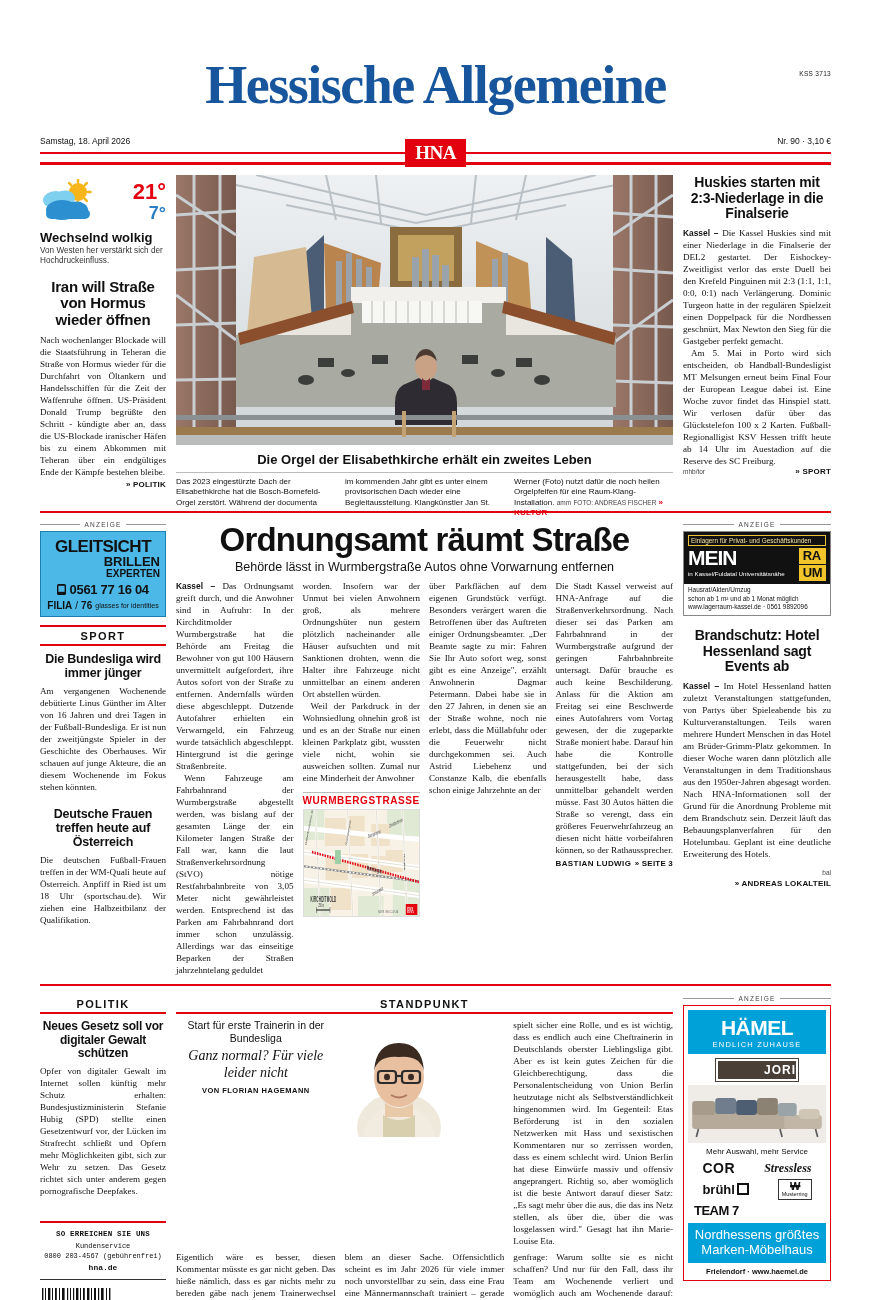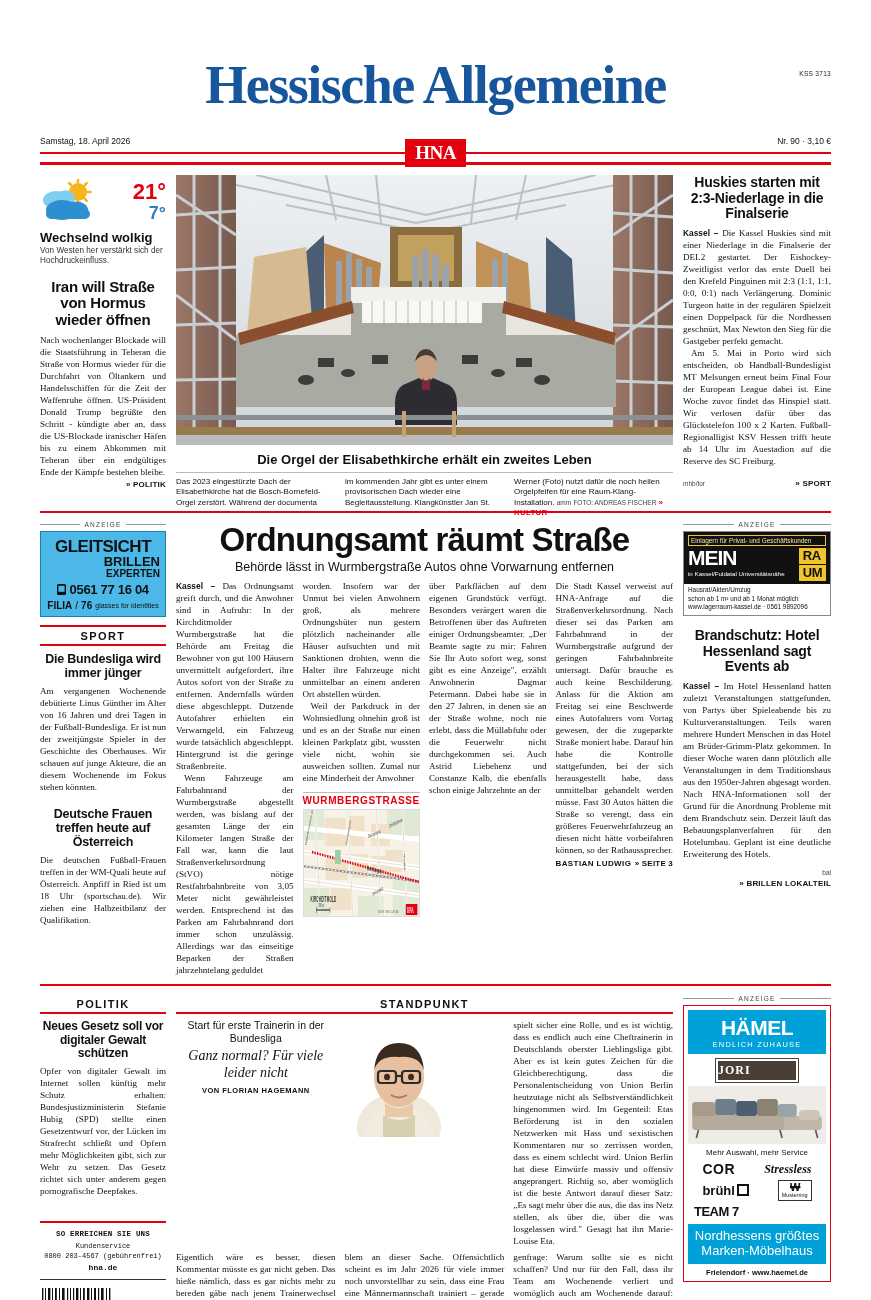--- a/index.html
+++ b/index.html
@@ -85,21 +85,21 @@
   .ad-raum .midrow{display:flex;align-items:stretch;gap:4px;justify-content:space-between;}
   .ad-raum .mein{font-size:21px;font-weight:700;line-height:.95;letter-spacing:-1px;color:#fff;}
   .ad-raum .sub2{font-size:6.2px;line-height:1.2;color:#fff;margin-top:2px;}
   .ad-raum .raum{background:#f0c42a;color:#111;font-weight:700;font-size:13px;line-height:.92;padding:2px 4px;letter-spacing:-.5px;}
   .ad-raum .bot{font-size:6.4px;line-height:1.35;padding:2px 4px 3px;color:#111;}
 
   .ad-haemel{border:1px solid #e3000f;padding:4px;}
   .hm-logo{background:#00a0d8;color:#fff;text-align:center;padding:7px 0 5px;}
   .hm-logo .n{font-size:21px;font-weight:700;letter-spacing:-.5px;line-height:1;}
   .hm-logo .s{font-size:7.5px;letter-spacing:1.2px;margin-top:2px;}
-  .jori{background:#4a3f36;color:#fff;font-weight:700;font-size:12px;letter-spacing:1px;text-align:left;margin:5px auto 0;width:78px;padding:2px 0;border:2px solid #fff;outline:1px solid #4a3f36;font-family:Liberation Serif, serif;}
+  .jori{background:#4a3f36;color:#fff;font-weight:700;font-size:12px;letter-spacing:1px;text-align:right;margin:5px auto 0;width:78px;padding:2px 0;border:2px solid #fff;outline:1px solid #4a3f36;}
   .sofa{height:58px;margin-top:4px;position:relative;overflow:hidden;background:#efece8;}
   .hm-tag{text-align:center;font-size:8px;margin-top:4px;}
   .brands{margin-top:4px;font-size:12px;}
   .brow{display:flex;align-items:center;justify-content:space-around;margin-top:3px;}
   .b-cor{font-weight:700;font-size:14px;letter-spacing:.5px;text-align:center;}
   .b-str{font-family:"Liberation Serif",serif;font-style:italic;font-weight:700;font-size:12px;}
   .b-bru{font-weight:700;font-size:13px;}
   .b-t7{font-weight:700;font-size:13px;letter-spacing:-.5px;}
   .b-mu{border:1px solid #333;font-size:5.5px;text-align:center;padding:1px 3px;line-height:1;}
   .b-mu .g{font-size:11px;font-weight:700;letter-spacing:-1px;}
@@ -310,21 +310,21 @@
         </div>
       </div>
     </div>
 
     <div class="col-right">
       <h2 class="hl" style="margin-top:0;font-size:14px;">Huskies starten mit 2:3-Niederlage in die Finalserie</h2>
       <div class="body">
         <p><span class="dateline">Kassel –</span> <span>Die Kassel Huskies sind mit einer Niederlage in die Finalserie der DEL2 gestartet. Der Eishockey-Zweitligist verlor das erste Duell bei den Krefeld Pinguinen mit 2:3 (1:1, 1:1, 0:0, 0:1) nach Verlängerung. Dominic Turgeon hatte in der regulären Spielzeit einen Doppelpack für die Nordhessen geschnürt, Max Newton den Sieg für die Gastgeber perfekt gemacht.</span></p>
         <p>Am 5. Mai in Porto wird sich entscheiden, ob Handball-Bundesligist MT Melsungen erneut beim Final Four der European League dabei ist. Eine Woche zuvor findet das Hinspiel statt. Wir verlosen dafür über das Glückstelefon 100 x 2 Karten. Fußball-Regionalligist KSV Hessen trifft heute ab 14 Uhr im Auestadion auf die Reserve des SC Freiburg.</p>
       </div>
-      <div style="display:flex;justify-content:space-between;align-items:baseline;margin-top:12px;">
+      <div style="display:flex;justify-content:space-between;align-items:baseline;margin-top:0;">
         <span class="credit">mhb/tor</span>
         <span class="ref">» SPORT</span>
       </div>
     </div>
   </div>
 
   <div class="rule-red" style="margin-top:6px;"></div>
 
   <div class="midzone">
 
@@ -496,21 +496,21 @@
         </div>
       </div>
 
       <h2 class="hl" style="font-size:14px;margin-top:12px;">Brandschutz: Hotel Hessenland sagt Events ab</h2>
       <div class="body">
         <p><span class="dateline">Kassel –</span> <span>Im Hotel Hessenland hatten zuletzt Veranstaltungen stattgefunden, von Partys über Spieleabende bis zu Kulturveranstaltungen. Teils waren mehrere Hundert Menschen in das Hotel am Brüder-Grimm-Platz gekommen. In dieser Woche waren dann plötzlich alle Veranstaltungen in dem Traditionshaus aus den 1950er-Jahren abgesagt worden. Nach HNA-Informationen soll der Grund für die Anordnung Probleme mit dem Brandschutz sein. Derzeit läuft das Bebauungsplanverfahren für den Hotelumbau. Geplant ist eine deutliche Erweiterung des Hotels.</span></p>
       </div>
       <div style="text-align:right;margin-top:1px;">
         <span class="credit">bal</span>
       </div>
-      <div class="ref ref-right">» BRILLEN LOKALTEIL</div>
+      <div class="ref ref-right">» ANDREAS LOKALTEIL</div>
     </div>
   </div>
 
   <div class="rule-red" style="margin-top:8px;"></div>
 
   <div class="botzone">
 
     <div class="col-left">
       <div class="sec-label">POLITIK</div>
       <div class="rule-red"></div>

